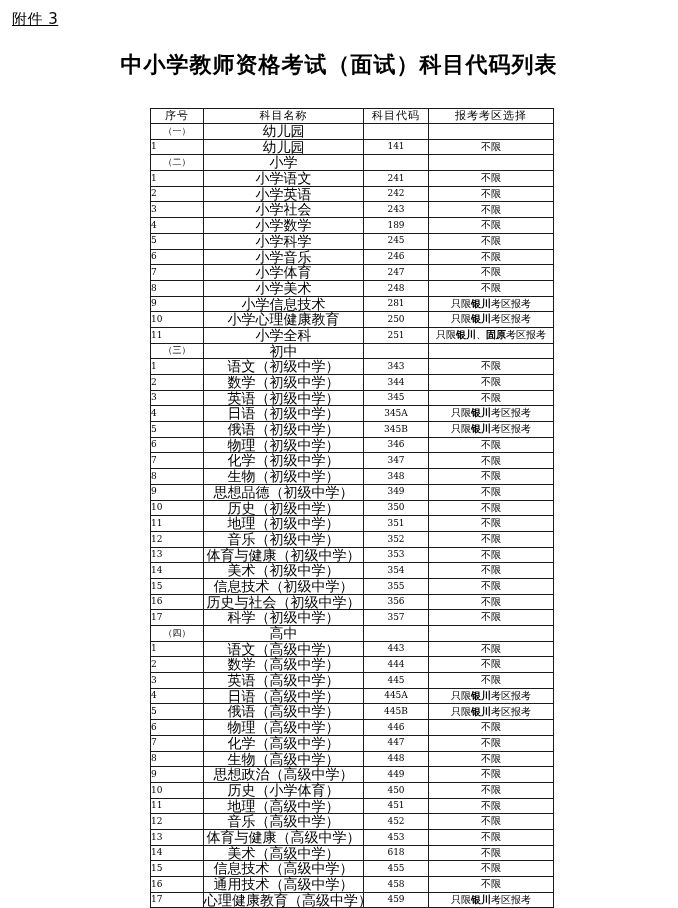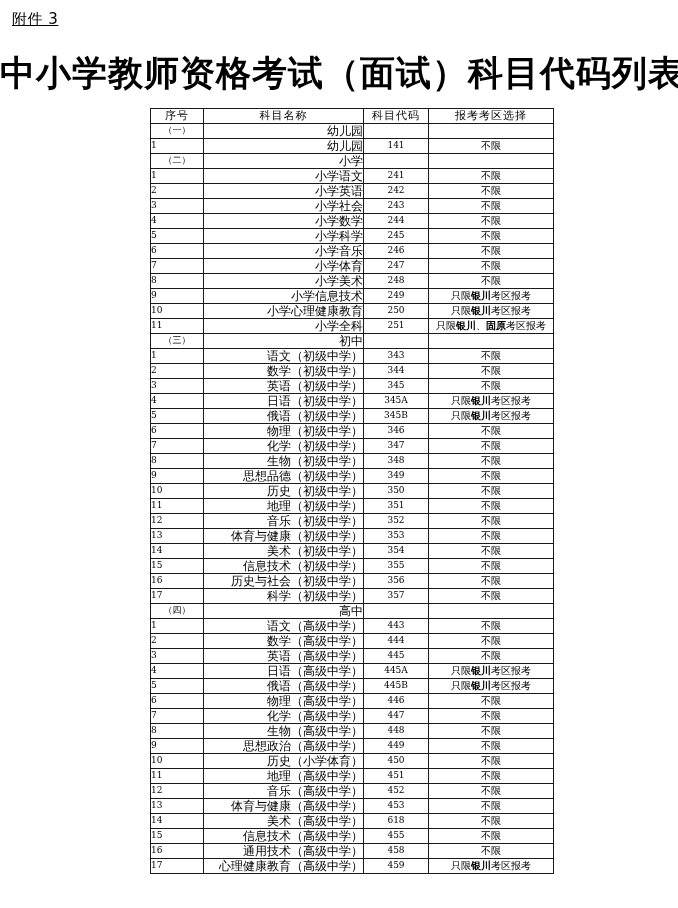--- a/index.html
+++ b/index.html
@@ -23,22 +23,22 @@
     font-family: "DejaVu Sans", "Liberation Sans", sans-serif;
     letter-spacing: 0.5px;
     white-space: nowrap;
     text-decoration: underline;
   }
   .doc-title {
     position: absolute;
     left: 0;
     right: 0;
     top: 50px;
-    text-align: right;
-    font-size: 35px;
+    text-align: center;
+    font-size: 22px;
     font-weight: bold;
     font-family: "DejaVu Serif", "Liberation Serif", serif;
     letter-spacing: 1px;
     white-space: nowrap;
   }
   .table-wrap {
     position: absolute;
     left: 150px;
     top: 108px;
     width: 403px;
@@ -77,23 +77,23 @@
     padding-left: 3px;
     font-size: 9px;
     font-family: "DejaVu Serif", "Liberation Serif", serif;
   }
   td.no.section {
     text-align: center;
     padding-left: 0;
     letter-spacing: 0px;
   }
   td.name {
-    text-align: right;
+    text-align: center;
     padding-left: 4px;
-    font-size: 12px;
+    font-size: 14px;
   }
   td.code {
     text-align: center;
     font-size: 9px;
   }
   td.area {
     text-align: center;
     font-size: 10px;
   }
   td.area .region {
@@ -159,21 +159,21 @@
         </tr>
         <tr>
           <td class="no">3</td>
           <td class="name">小学社会</td>
           <td class="code">243</td>
           <td class="area">不限</td>
         </tr>
         <tr>
           <td class="no">4</td>
           <td class="name">小学数学</td>
-          <td class="code">244</td>
+          <td class="code">189</td>
           <td class="area">不限</td>
         </tr>
         <tr>
           <td class="no">5</td>
           <td class="name">小学科学</td>
           <td class="code">245</td>
           <td class="area">不限</td>
         </tr>
         <tr>
           <td class="no">6</td>
@@ -189,21 +189,21 @@
         </tr>
         <tr>
           <td class="no">8</td>
           <td class="name">小学美术</td>
           <td class="code">248</td>
           <td class="area">不限</td>
         </tr>
         <tr>
           <td class="no">9</td>
           <td class="name">小学信息技术</td>
-          <td class="code">249</td>
+          <td class="code">281</td>
           <td class="area">只限<span class="region">银川</span>考区报考</td>
         </tr>
         <tr>
           <td class="no">10</td>
           <td class="name">小学心理健康教育</td>
           <td class="code">250</td>
           <td class="area">只限<span class="region">银川</span>考区报考</td>
         </tr>
         <tr>
           <td class="no">11</td>

